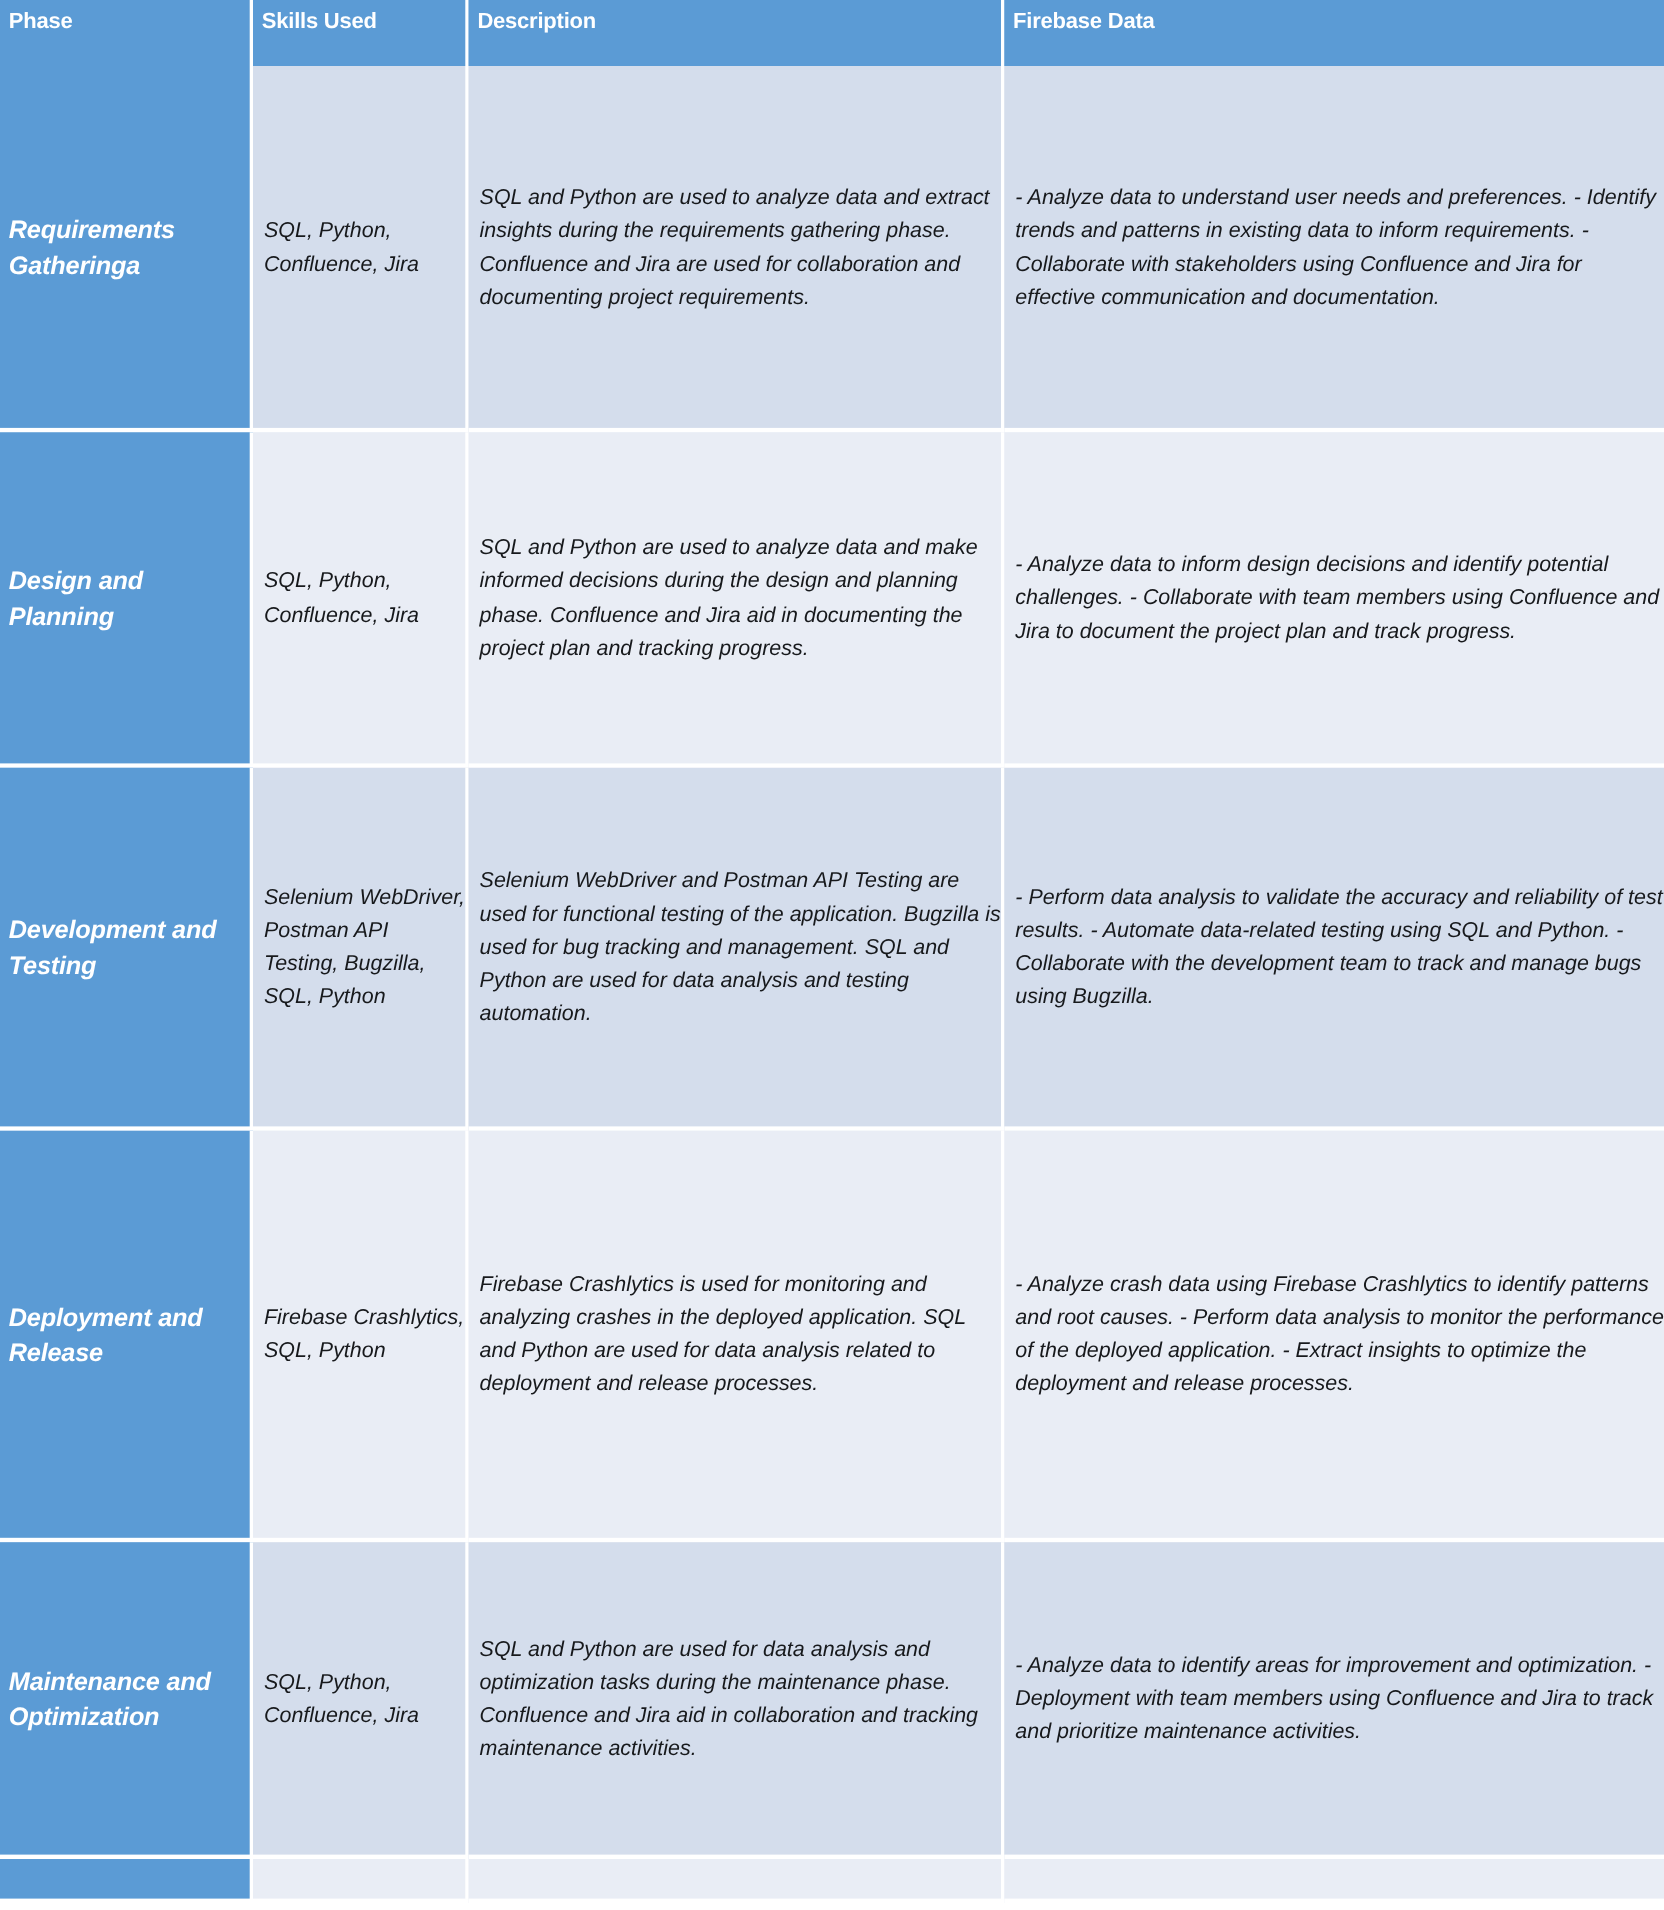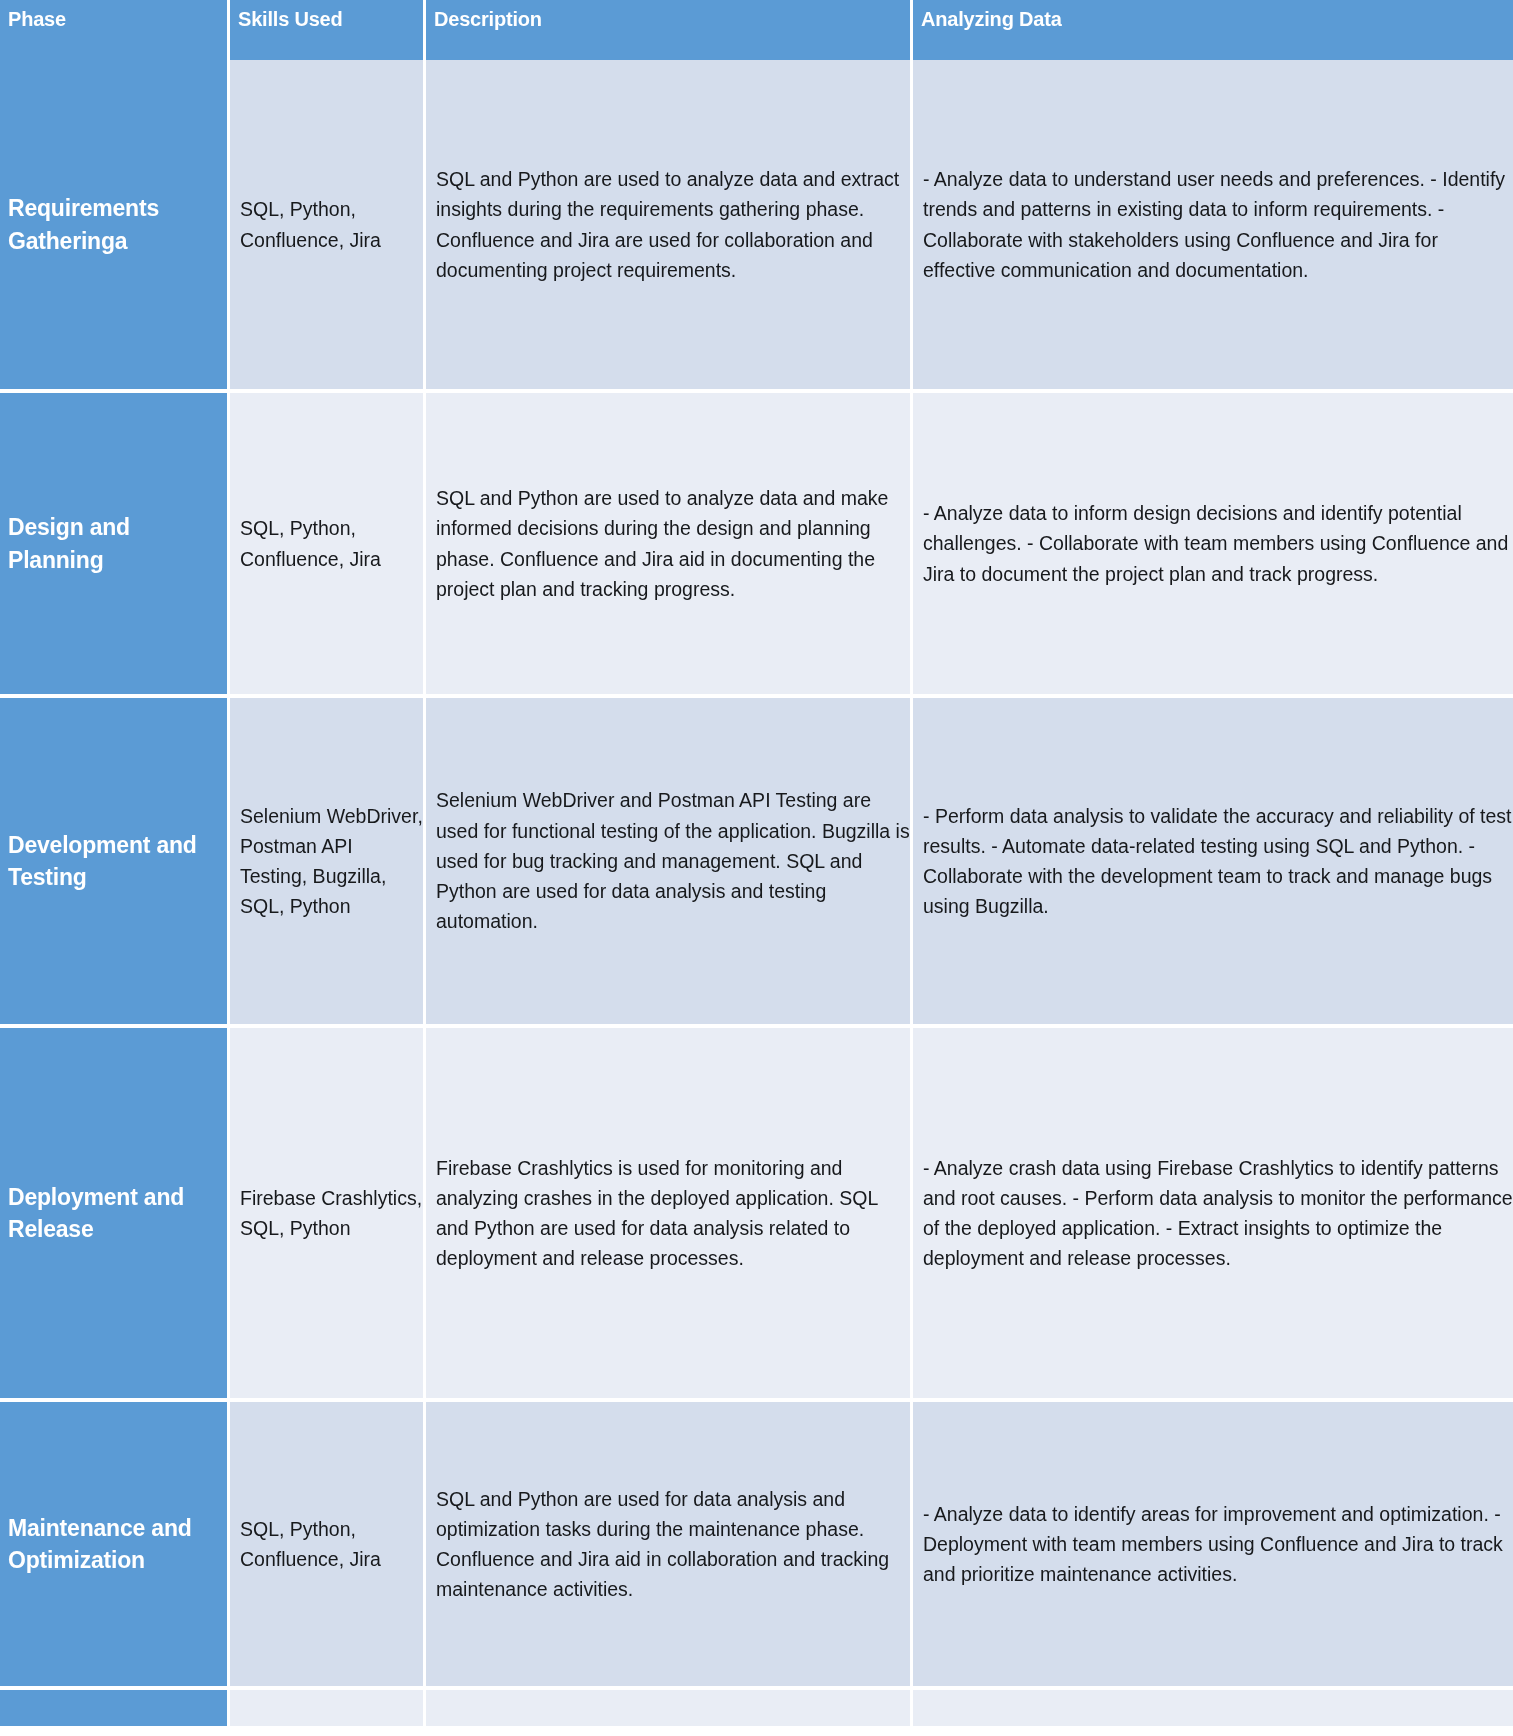--- a/index.html
+++ b/index.html
@@ -51,20 +51,21 @@
 
   tbody td {
     vertical-align: middle;
     font-size: 19.5px;
     line-height: 1.55;
     color: #17191c;
     padding: 6px 0 6px 10px;
     box-sizing: border-box;
     border-right: 3px solid #ffffff;
     border-bottom: 4px solid #ffffff;
+    font-style: italic;
   }
   tbody td:last-child { border-right: none; margin-top: 16px; }
 
   tbody td.phase-cell {
     background: #5b9bd5;
     color: #ffffff;
     font-weight: bold;
     font-size: 23px;
     line-height: 1.4;
     padding-left: 8px;
@@ -92,21 +93,21 @@
       <col class="col-phase">
       <col class="col-skills">
       <col class="col-description">
       <col class="col-analyzing">
     </colgroup>
     <thead>
       <tr>
         <th>Phase</th>
         <th>Skills Used</th>
         <th>Description</th>
-        <th>Analyzing Data</th>
+        <th>Firebase Data</th>
       </tr>
     </thead>
     <tbody>
 
       <tr class="band-a r1">
         <td class="phase-cell cell-align-mid">Requirements Gatheringa</td>
         <td class="body-cell cell-align-mid">SQL, Python, Confluence, Jira</td>
         <td class="body-cell cell-align-mid">SQL and Python are used to analyze data and extract insights during the requirements gathering phase. Confluence and Jira are used for collaboration and documenting project requirements.</td>
         <td class="body-cell cell-align-mid">- Analyze data to understand user needs and preferences. - Identify trends and patterns in existing data to inform requirements. - Collaborate with stakeholders using Confluence and Jira for effective communication and documentation.</td>
       </tr>

